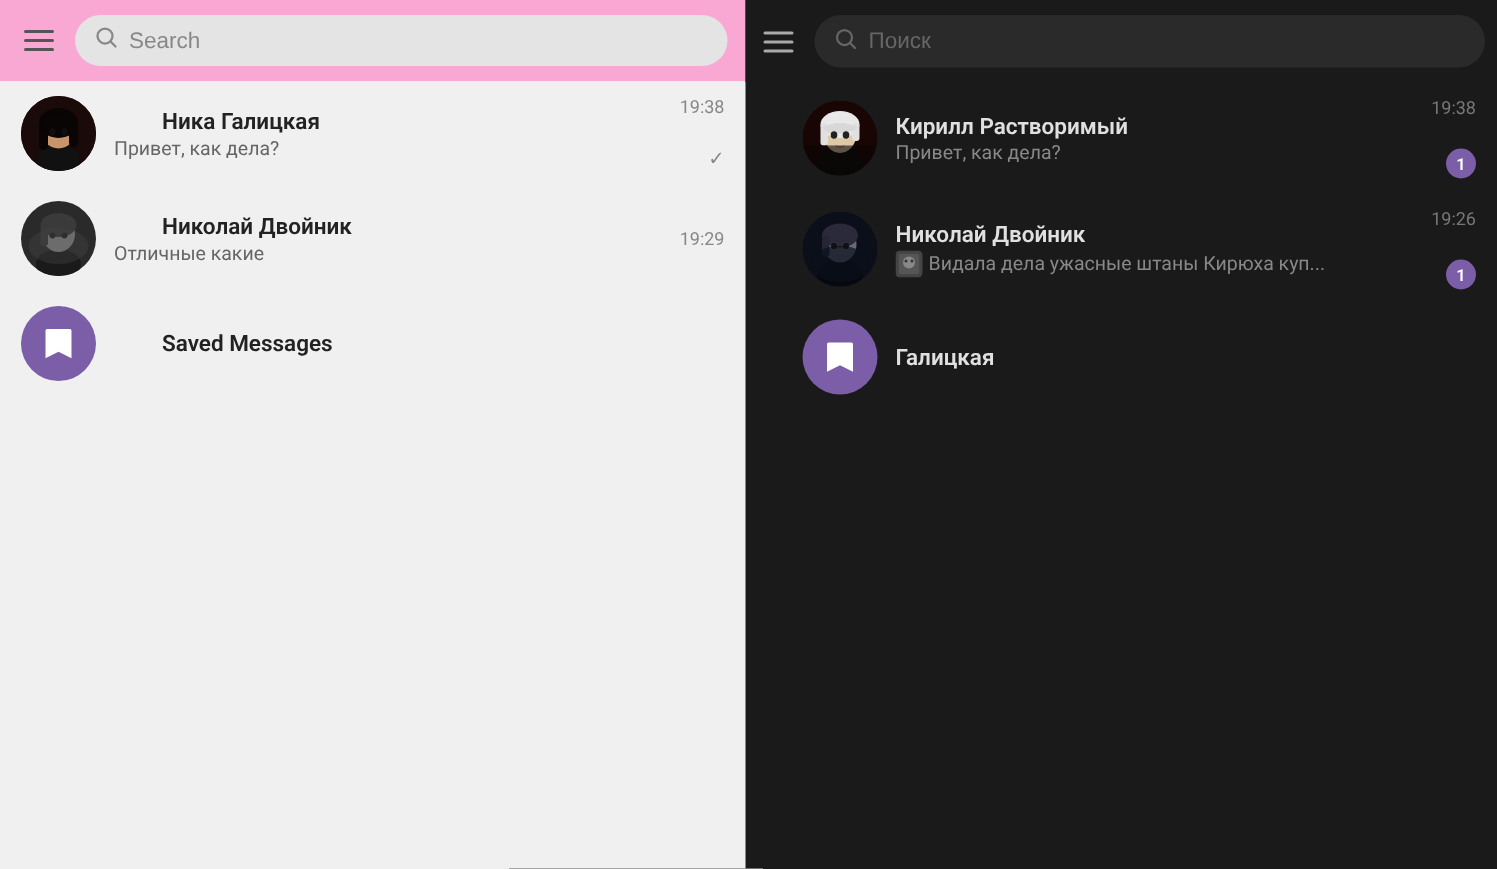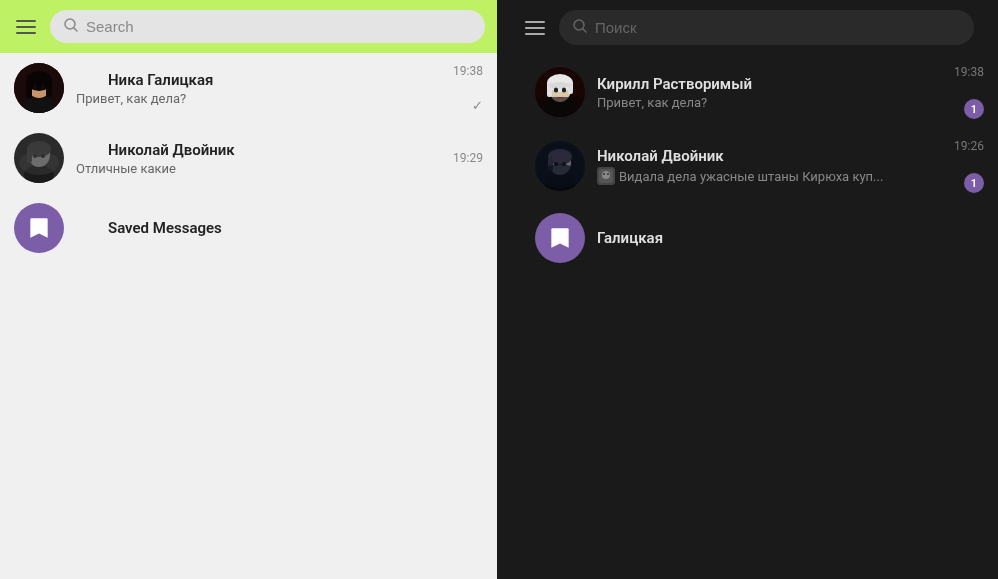--- a/index.html
+++ b/index.html
@@ -19,21 +19,21 @@
       display: flex;
       flex-direction: column;
       flex-shrink: 0;
     }
 
     .left-header {
       display: flex;
       align-items: center;
       padding: 10px 12px;
       gap: 10px;
-      background: #bef264;
+      background: #f9a8d4;
     }
 
     .hamburger-btn {
       display: flex;
       flex-direction: column;
       gap: 4px;
       cursor: pointer;
       padding: 4px;
       flex-shrink: 0;
     }
@@ -145,21 +145,21 @@
       height: 579px;
       background: #1a1a1a;
       display: flex;
       flex-direction: column;
       flex-shrink: 0;
     }
 
     .right-header {
       display: flex;
       align-items: center;
-      padding: 10px 24px;
+      padding: 10px 8px;
       gap: 10px;
       background: #1a1a1a;
     }
 
     .hamburger-btn-dark span { background: #aaa; }
 
     .search-bar-dark {
       flex: 1;
       display: flex;
       align-items: center;

